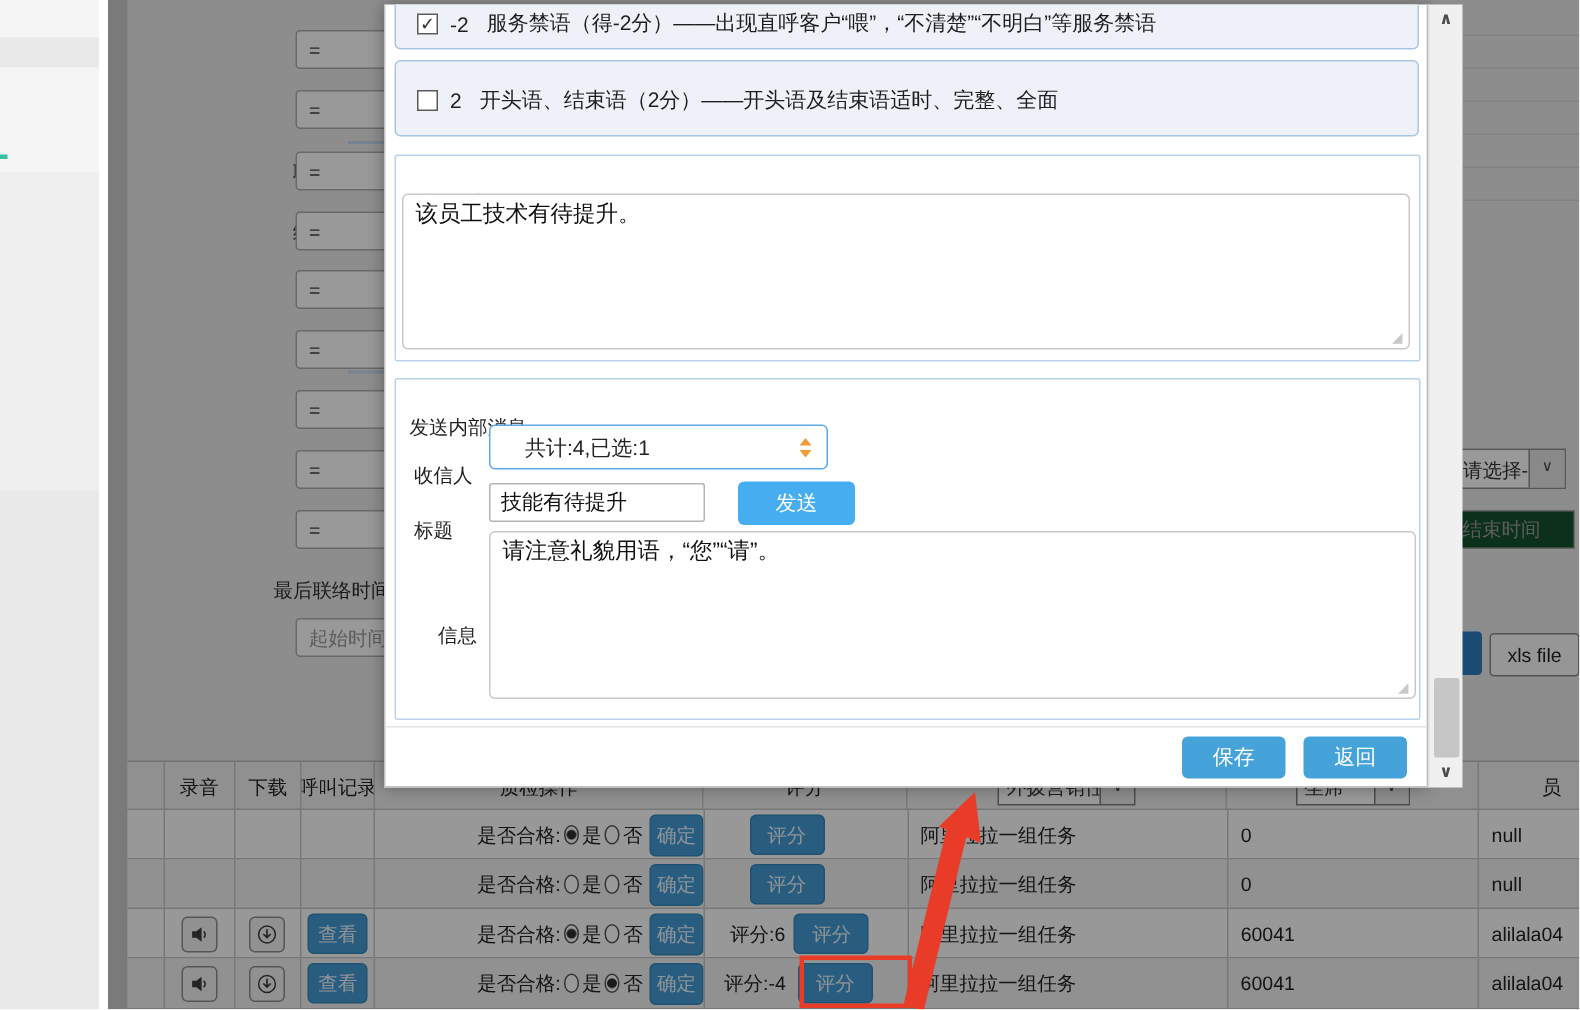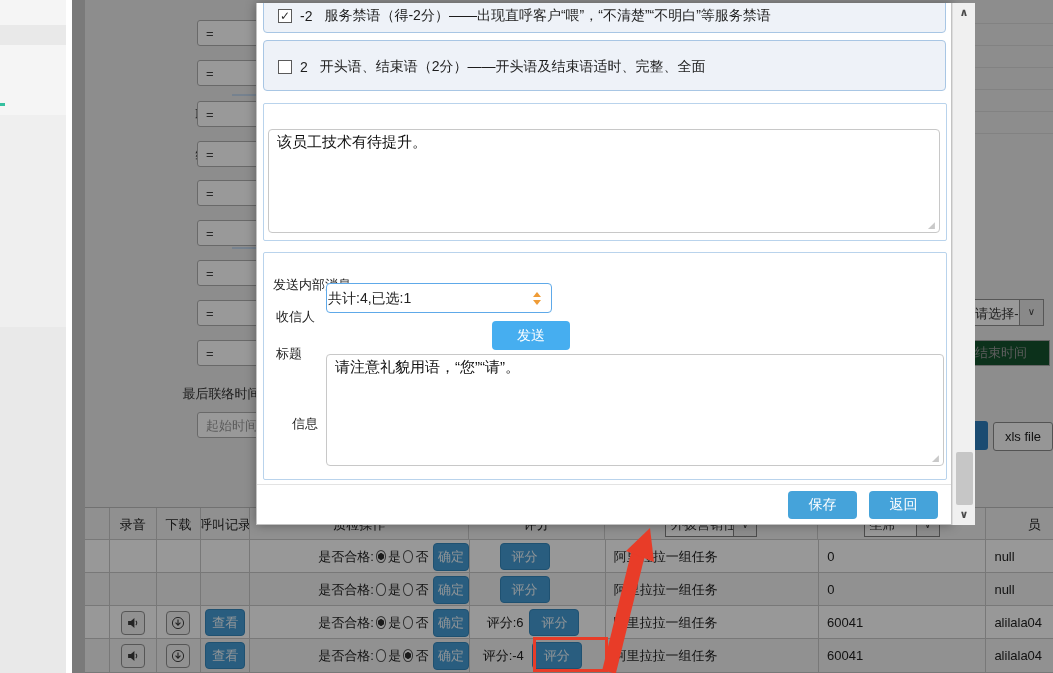--- a/index.html
+++ b/index.html
@@ -46,21 +46,21 @@
   
   .modal{position:absolute;left:256px;top:3px;width:696px;height:522px;background:#fff;border:1px solid #c2c2c2;border-top:none;box-sizing:border-box;overflow:hidden;box-shadow:0 0 10px rgba(0,0,0,.35);}
   .panel{position:absolute;left:6px;width:683px;background:#eef2f8;border:1px solid #a8c6e4;border-radius:4px;box-sizing:border-box;}
   .prow{position:absolute;left:14px;display:flex;align-items:center;font-size:14px;color:#1d1d1d;white-space:nowrap;}
   .cb{width:14px;height:14px;border:1px solid #5a5a5a;background:#fff;box-sizing:border-box;font-size:12px;line-height:12px;text-align:center;color:#2d2d2d;}
   .score-num{margin:0 12px 0 8px;}
   .mbox{position:absolute;left:6px;width:684px;background:#fff;border:1px solid #b9d3ec;border-radius:2px;box-sizing:border-box;}
   .mlabel{position:absolute;font-size:13px;color:#1d1d1d;white-space:nowrap;margin-top:16px;}
   .mta{position:absolute;border:1px solid #c8c8c8;border-radius:4px;box-sizing:border-box;font-family:"Liberation Sans","DejaVu Sans",sans-serif;font-size:15px;color:#111;padding:3px 8px;resize:none;outline:none;}
   .grip{position:absolute;font-size:9px;color:#c9c9c9;}
-  .recv{position:absolute;left:62px;top:30px;width:226px;height:30px;border:1px solid #5ea9e9;border-radius:4px;box-sizing:border-box;font-size:14px;color:#222;line-height:28px;padding-left:1px;background:#fff;}
+  .recv{position:absolute;left:62px;top:30px;width:226px;height:30px;border:1px solid #5ea9e9;border-radius:4px;box-sizing:border-box;font-size:14px;color:#222;line-height:28px;padding-left:23px;background:#fff;}
   .sort{position:absolute;right:10px;top:8px;width:0;height:0;border-left:4px solid transparent;border-right:4px solid transparent;border-bottom:5px solid #ef9c36;}
   .sort.down{top:16px;border-bottom:none;border-top:5px solid #ef9c36;}
   .subject{position:absolute;left:62px;top:69px;width:144px;height:26px;border:1px solid #b5b5b5;border-radius:2px;box-sizing:border-box;font-size:14px;color:#111;padding:0 7px;font-family:"Liberation Sans","DejaVu Sans",sans-serif;outline:none;}
   .sendbtn{position:absolute;left:228px;top:68px;width:78px;height:29px;background:#46aef0;border:none;border-radius:4px;color:#fff;font-size:14px;}
   .footline{position:absolute;left:0;top:481px;width:696px;height:1px;background:#e3e3e3;}
   .fbtn{position:absolute;top:488px;width:69px;height:28px;background:#45a3da;border:none;border-radius:4px;color:#fff;font-size:14px;}
   
   .mscroll{position:absolute;left:952px;top:3px;width:23px;height:522px;background:#f0f0f0;border-left:1px solid #dcdcdc;box-sizing:border-box;}
   .sarrow{position:absolute;left:0;width:22px;text-align:center;font-size:11px;color:#4a4a4a;font-weight:bold;}
   .sthumb{position:absolute;left:3px;top:449px;width:17px;height:53px;background:#c6c6c6;border-radius:2px;}
@@ -309,20 +309,21 @@
       <span class="mlabel" style="left:9px;top:7px;">发送内部消息</span>
 
       <span class="mlabel" style="left:12px;top:39px;">收信人</span>
       <div class="recv">
         <span>共计:4,已选:1</span>
         <span class="sort"></span>
         <span class="sort down"></span>
       </div>
 
       <span class="mlabel" style="left:12px;top:76px;">标题</span>
+      <input class="subject" type="text" value="技能有待提升" style="">
       <button class="sendbtn">发送</button>
 
       <span class="mlabel" style="left:28px;top:146px;text-align:center;">信息</span>
       <textarea class="mta" style="left: 62px; top: 101px; width: 618px; height: 112px;">请注意礼貌用语，“您”“请”。</textarea>
       <span class="grip" style="left:668px;top:200px;">◢</span>
     </div>
 
     <div class="footline"></div>
     <button class="fbtn" style="left:531px;">保存</button>
     <button class="fbtn" style="left:612px;">返回</button>

